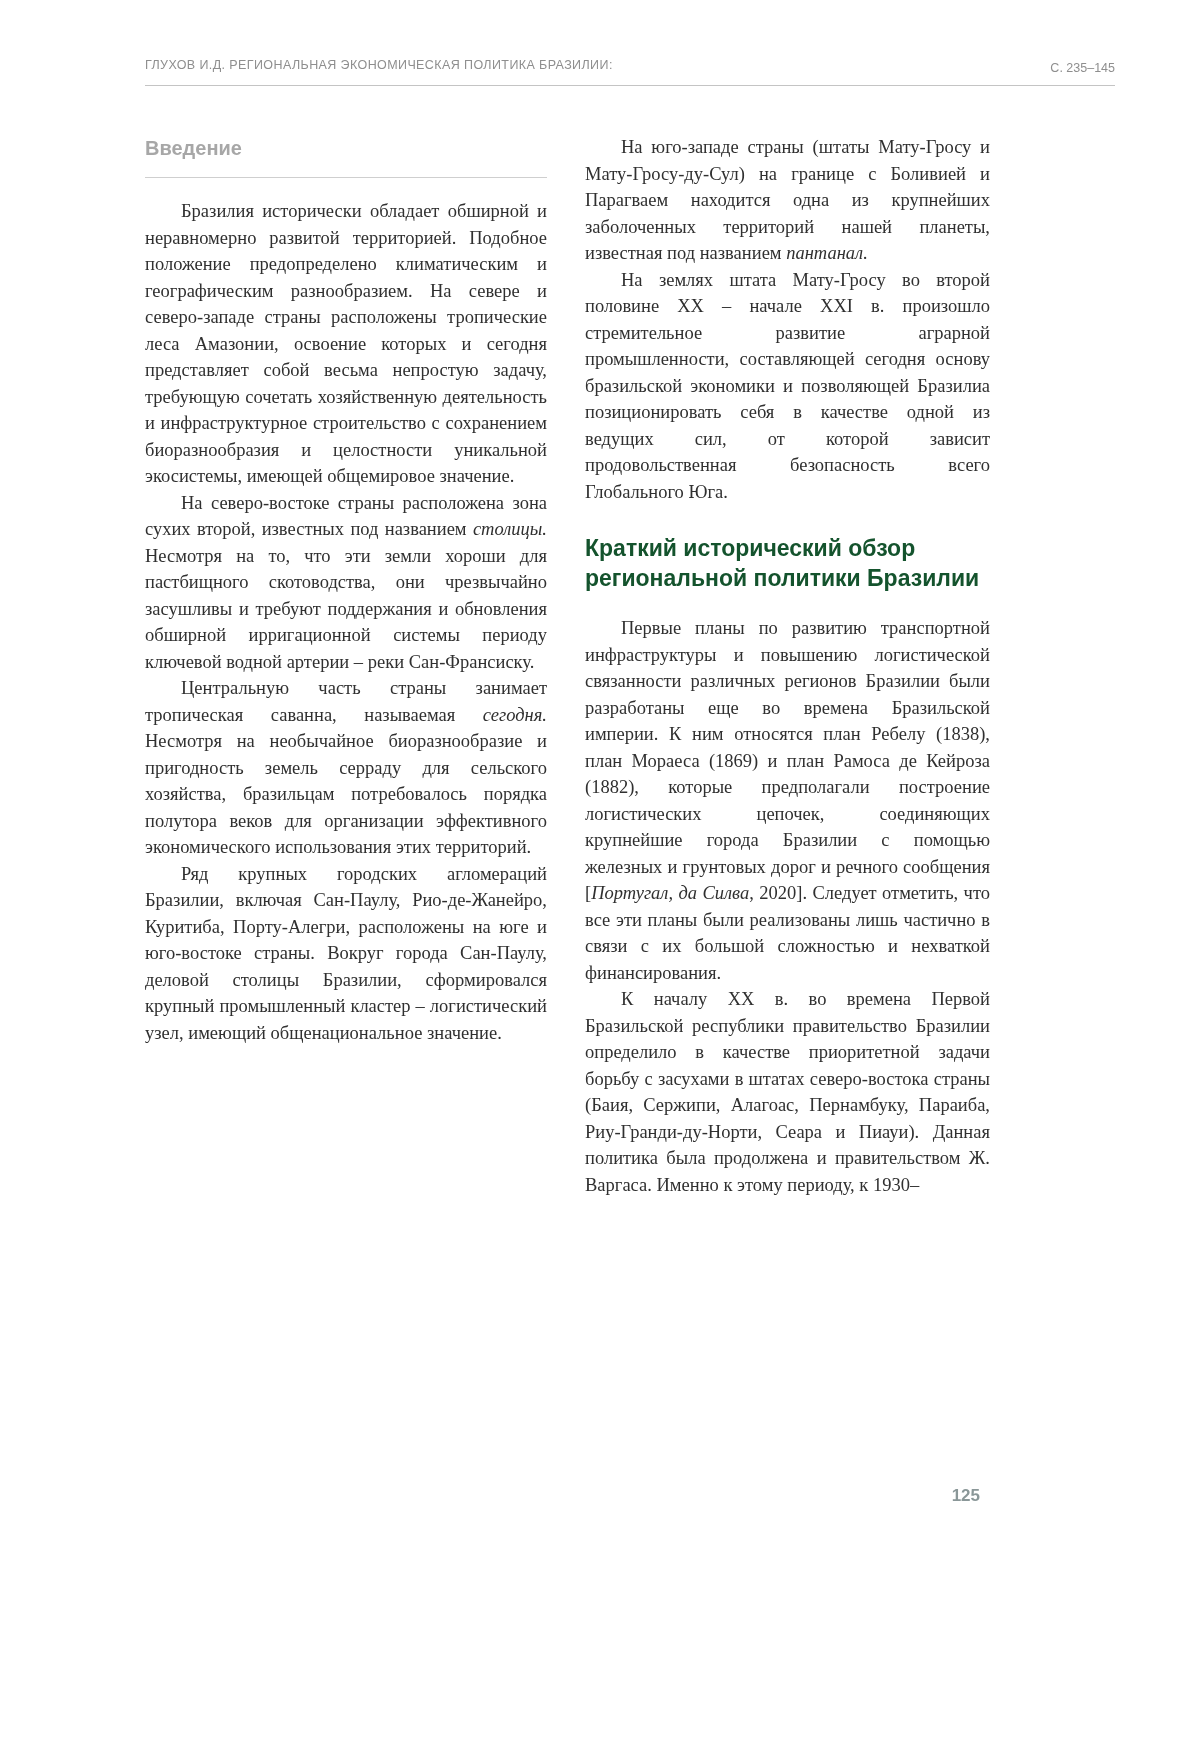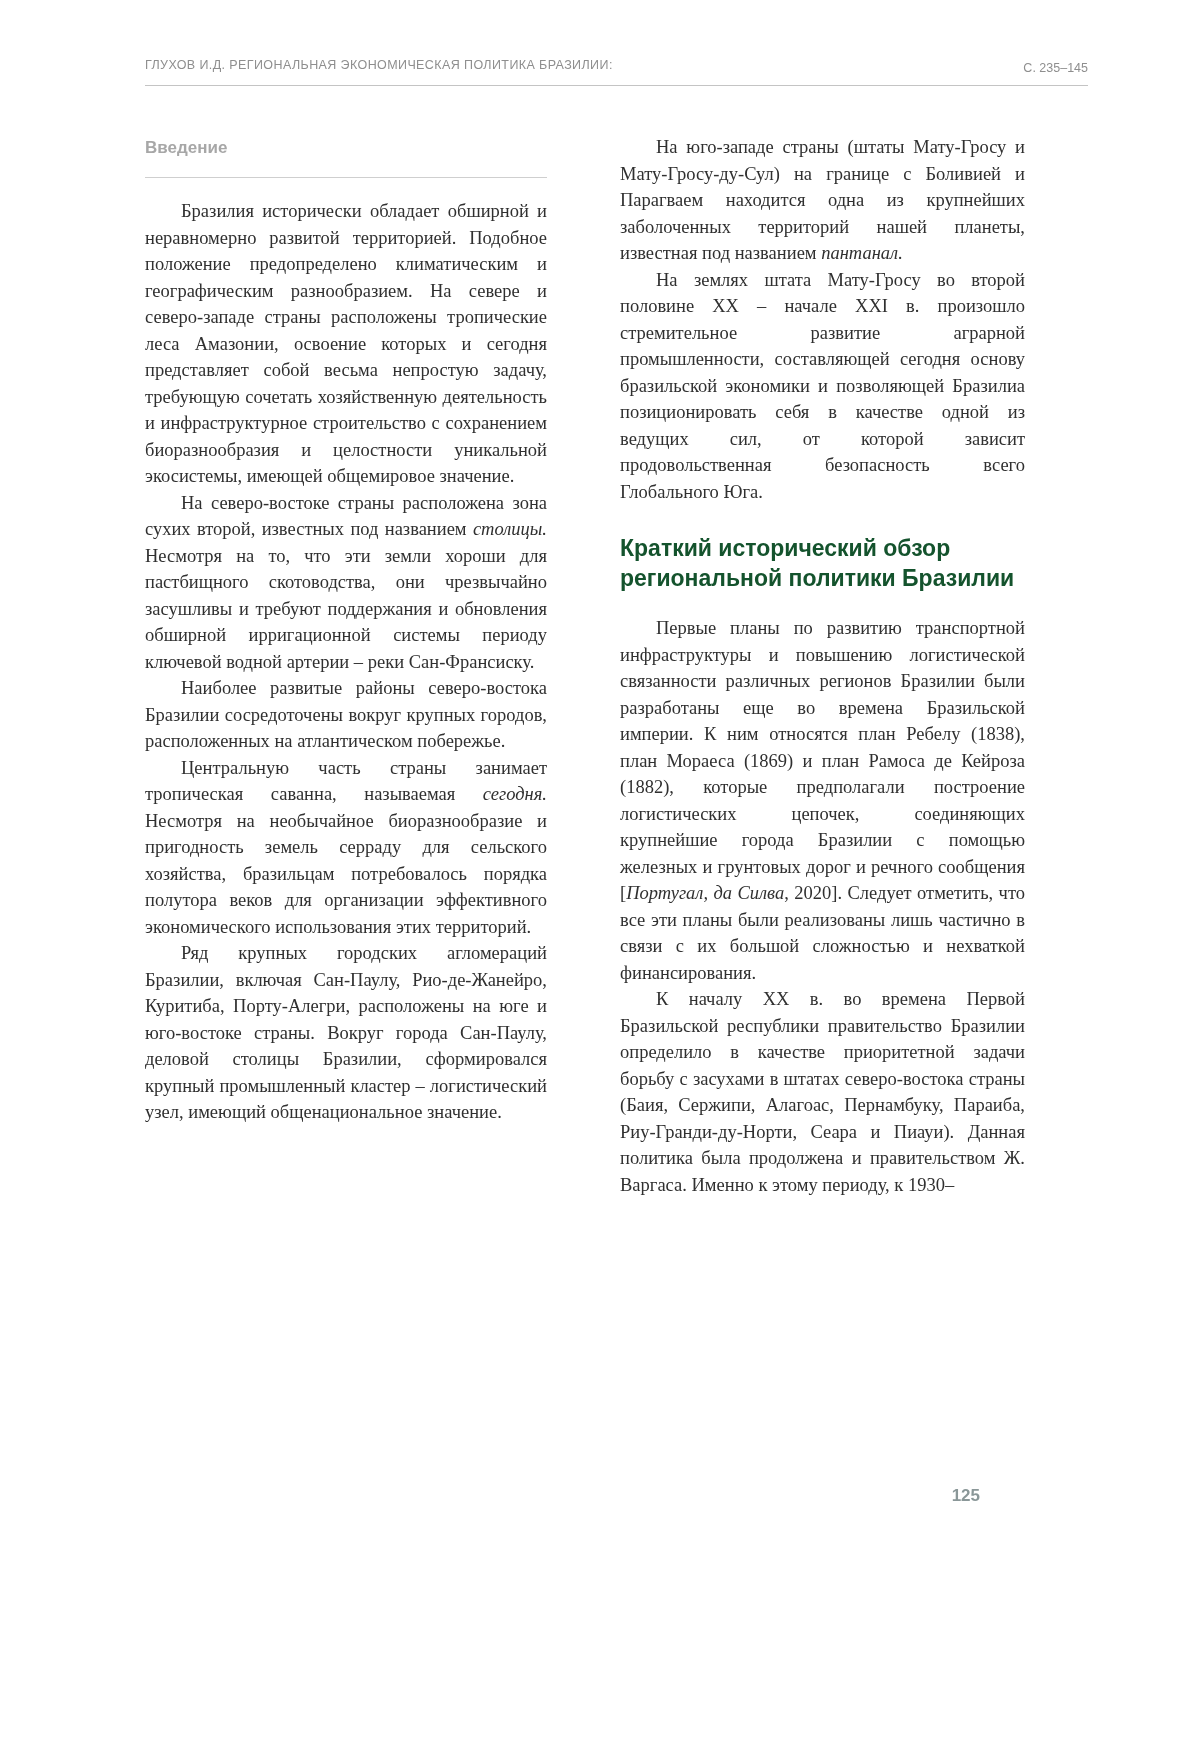--- a/index.html
+++ b/index.html
@@ -2,21 +2,21 @@
 <html lang="ru"><head>
 <meta charset="utf-8">
 <style>
   html,body{margin:0;padding:0;background:#ffffff;}
   .sheet{
     position:relative;
     width:1200px;
     height:1747px;
     box-sizing:border-box;
     background:#ffffff;
-    padding:56px 112px 0 145px;
+    padding:56px 85px 0 145px;
     font-family:"Liberation Serif", serif;
     color:#303030;
     overflow:hidden;
   }
   
   .pagehead{
     display:flex;
     justify-content:space-between;
     align-items:flex-end;
   }
@@ -38,25 +38,25 @@
     border-bottom:1px solid #c4c4c4;
     margin-top:10px;
   }
   
   .cols{
     display:flex;
     gap:38px;
     margin-top:48px;
   }
   .col-l{width:402px;}
-  .col-r{width:405px;margin-left:35px;}
+  .col-r{width:405px;}
   h1.intro{
     font-family:"Liberation Sans", sans-serif;
     font-weight:bold;
-    font-size:17px;
+    font-size:20px;
     line-height:28px;
     color:#a7a7a7;
     margin:0 0 20px 0;
     padding-bottom:15px;
     border-bottom:1px solid #cfcfcf;
   }
   h2.section{
     font-family:"Liberation Sans", sans-serif;
     font-weight:bold;
     font-size:23px;
@@ -97,21 +97,20 @@
     <div class="pagerange">С. 235–145</div>
   </div>
   <div class="head-rule"></div>
 
   <div class="cols">
 
     <div class="col-l">
       <h1 class="intro">Введение</h1>
       <p class="body"><span>Бразилия исторически обладает обширной и неравномерно развитой территорией. Подобное положение предопределено климатическим и географическим разнообразием. На севере и северо-западе страны расположены тропические леса Амазонии, освоение которых и сегодня представляет собой весьма непростую задачу, требующую сочетать хозяйственную деятельность и инфраструктурное строительство с сохранением биоразнообразия и целостности уникальной экосистемы, имеющей общемировое значение.</span></p>
       <p class="body"><span>На северо-востоке страны расположена зона сухих второй, известных под названием </span><span class="it">столицы.</span><span> Несмотря на то, что эти земли хороши для пастбищного скотоводства, они чрезвычайно засушливы и требуют поддержания и обновления обширной ирригационной системы периоду ключевой водной артерии – реки Сан-Франсиску.</span></p>
-      <p class="body"><span>Наиболее развитые районы северо-востока Бразилии сосредоточены вокруг крупных городов, расположенных на атлантическом побережье.</span></p>
       <p class="body"><span>Центральную часть страны занимает тропическая саванна, называемая </span><span class="it">сегодня.</span><span> Несмотря на необычайное биоразнообразие и пригодность земель серраду для сельского хозяйства, бразильцам потребовалось порядка полутора веков для организации эффективного экономического использования этих территорий.</span></p>
       <p class="body"><span>Ряд крупных городских агломераций Бразилии, включая Сан-Паулу, Рио-де-Жанейро, Куритиба, Порту-Алегри, расположены на юге и юго-востоке страны. Вокруг города Сан-Паулу, деловой столицы Бразилии, сформировался крупный промышленный кластер – логистический узел, имеющий общенациональное значение.</span></p>
     </div>
 
     <div class="col-r">
       <p class="body"><span>На юго-западе страны (штаты Мату-Гросу и Мату-Гросу-ду-Сул) на границе с Боливией и Парагваем находится одна из крупнейших заболоченных территорий нашей планеты, известная под названием </span><span class="it">пантанал.</span></p>
       <p class="body"><span>На землях штата Мату-Гросу во второй половине XX – начале XXI в. произошло стремительное развитие аграрной промышленности, составляющей сегодня основу бразильской экономики и позволяющей Бразилиа позиционировать себя в качестве одной из ведущих сил, от которой зависит продовольственная безопасность всего Глобального Юга.</span></p>
       <h2 class="section">Краткий исторический обзор региональной политики Бразилии</h2>
       <p class="body"><span>Первые планы по развитию транспортной инфраструктуры и повышению логистической связанности различных регионов Бразилии были разработаны еще во времена Бразильской империи. К ним относятся план Ребелу (1838), план Мораеса (1869) и план Рамоса де Кейроза (1882), которые предполагали построение логистических цепочек, соединяющих крупнейшие города Бразилии с помощью железных и грунтовых дорог и речного сообщения [</span><span class="it">Португал, да Силва</span><span>, 2020]. Следует отметить, что все эти планы были реализованы лишь частично в связи с их большой сложностью и нехваткой финансирования.</span></p>
       <p class="body"><span>К началу XX в. во времена Первой Бразильской республики правительство Бразилии определило в качестве приоритетной задачи борьбу с засухами в штатах северо-востока страны (Баия, Сержипи, Алагоас, Пернамбуку, Параиба, Риу-Гранди-ду-Норти, Сеара и Пиауи). Данная политика была продолжена и правительством Ж. Варгаса. Именно к этому периоду, к 1930–</span></p>

